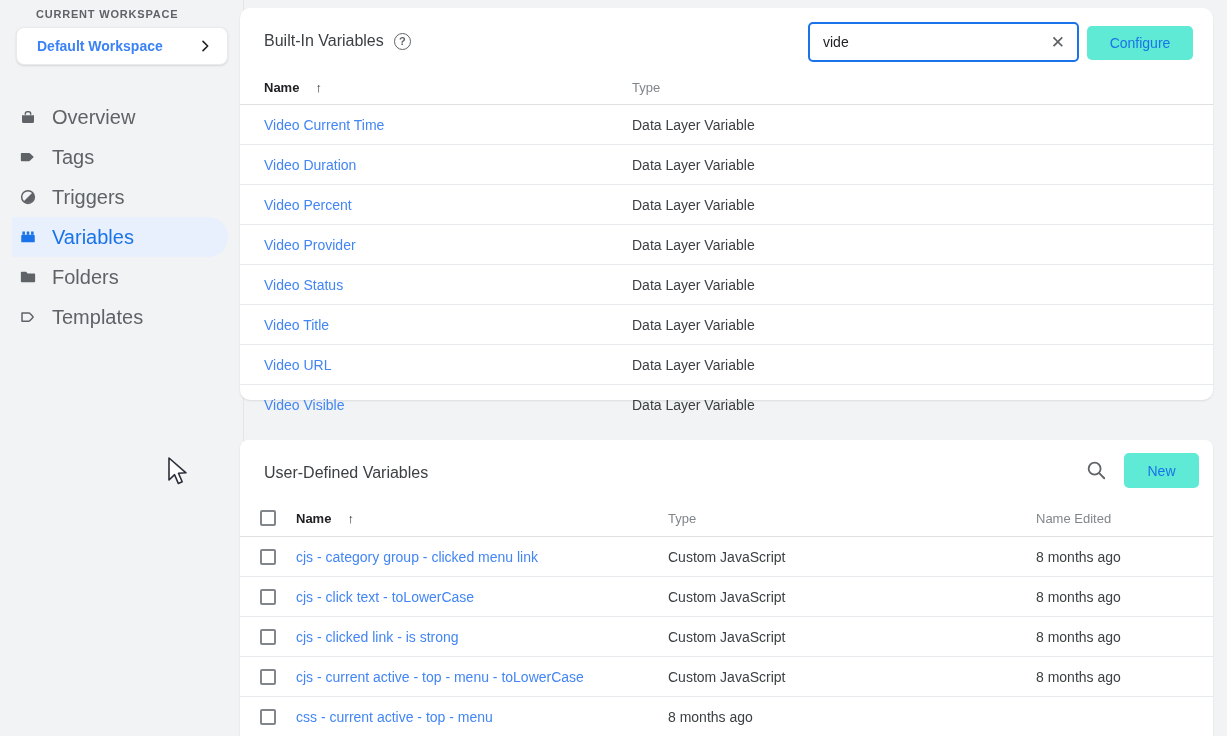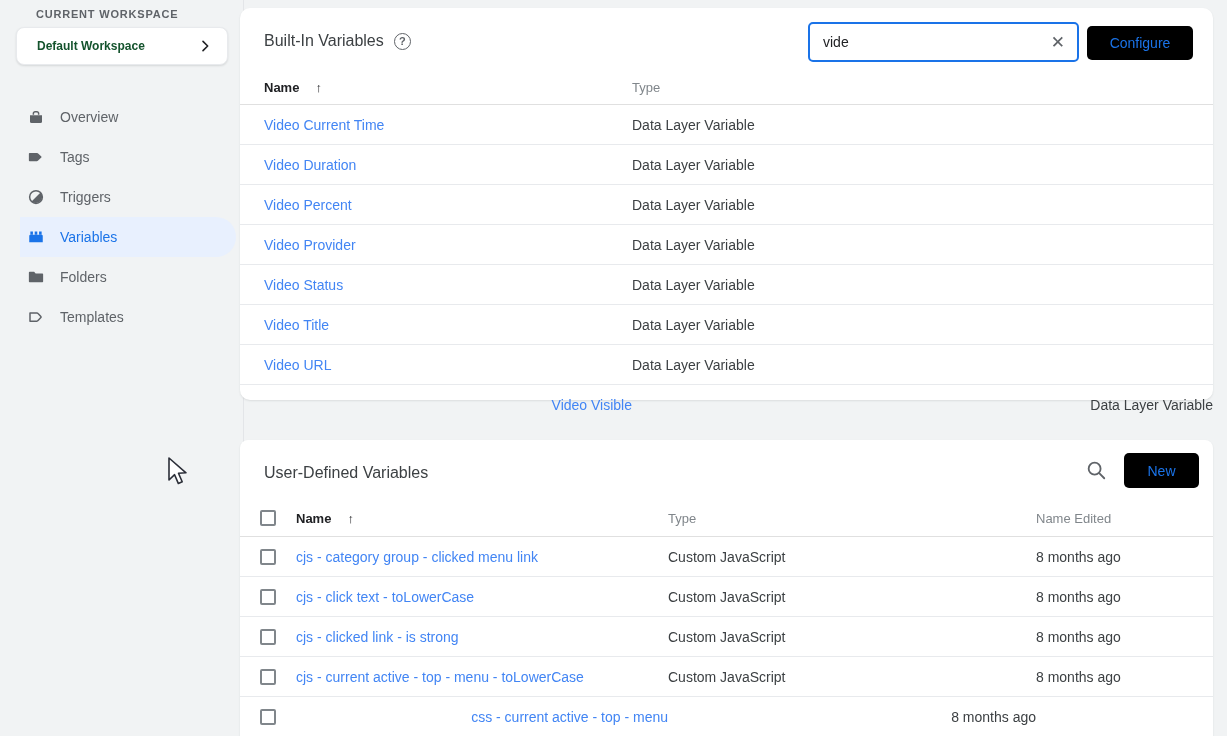--- a/index.html
+++ b/index.html
@@ -20,28 +20,28 @@
   .ws-label {
     position: absolute; left: 24px; top: 8px;
     font-size: 11px; font-weight: 700; letter-spacing: .8px; color: #5f6368;
   }
   .ws-card {
     position: absolute; left: 4px; top: 27px; width: 212px; height: 38px;
     background: #ffffff; border: 1px solid #e8eaed; border-radius: 8px;
     box-shadow: 0 1px 2px rgba(60,64,67,.15);
     display: flex; align-items: center; padding: 0 14px 0 20px; cursor: pointer;
   }
-  .ws-name { flex: 1; font-size: 12px; font-weight: 700; color: #14532d; }
+  .ws-name { flex: 1; font-size: 14px; font-weight: 700; color: #3b82f6; }
   .ws-chevron { width: 16px; height: 16px; color: #202124; }
   .nav { position: absolute; left: 0; top: 97px; width: 232px; }
   .nav-item {
     position: relative; height: 40px; width: 216px;
     display: flex; align-items: center; padding-left: 7px;
     border-radius: 0 20px 20px 0; cursor: pointer;
-    color: #5f6368; font-size: 14px; margin-left: 8px;
+    color: #5f6368; font-size: 20px;
   }
   .nav-item .nav-icon { width: 18px; height: 18px; margin-right: 15px; flex: none; }
   .nav-item .nav-icon svg { display: block; width: 18px; height: 18px; fill: #5f6368; stroke: #5f6368; }
   .nav-item.selected { background: #e8f0fe; color: #1a73e8; font-weight: 500; }
   .nav-item.selected .nav-icon svg { fill: #1a73e8; stroke: #1a73e8; }
 
   
   .card {
     position: absolute; left: 240px; width: 973px; background: #ffffff;
     border-radius: 8px; box-shadow: 0 1px 2px rgba(60,64,67,.12);
@@ -62,39 +62,39 @@
     position: absolute; left: 568px; top: 14px; width: 271px; height: 40px;
     border: 2px solid #1a73e8; border-radius: 5px; background: #fff;
     display: flex; align-items: center; padding: 0 10px 0 13px;
   }
   .search-box input {
     flex: 1; border: none; outline: none; font-size: 14px; color: #202124;
     font-family: "Liberation Sans", sans-serif; background: transparent; min-width: 0;
   }
   .clear-x { font-size: 17px; color: #5f6368; cursor: pointer; line-height: 1; padding: 2px; }
   .btn {
-    position: absolute; background: #000000; color: #1a73e8;
+    position: absolute; background: #5eead4; color: #1a73e8;
     font-size: 14px; font-weight: 500; border: none; border-radius: 5px;
     display: flex; align-items: center; justify-content: center; cursor: pointer;
     font-family: "Liberation Sans", sans-serif;
   }
   .btn-configure { left: 847px; top: 18px; width: 106px; height: 34px; }
   .btn-new { left: 884px; top: 13px; width: 75px; height: 35px; }
   .mini-search { position: absolute; left: 845px; top: 19px; width: 22px; height: 22px; cursor: pointer; }
   .mini-search svg { width: 22px; height: 22px; stroke: #5f6368; fill: none; }
 
   
   .thead, .trow { display: grid; align-items: center; width: 100%; }
   .bi-grid { grid-template-columns: 368px 1fr; padding-left: 24px; }
   .ud-grid { grid-template-columns: 36px 372px 368px 1fr; padding-left: 20px; }
   .thead { position: absolute; left: 0; top: 62px; height: 35px; border-bottom: 1px solid #e0e0e0; }
   .card2 .thead { top: 60px; height: 37px; }
   .tbody { position: absolute; left: 0; top: 97px; width: 100%; }
   .trow { height: 40px; border-bottom: 1px solid #e8eaed; }
-  .tbody .trow:last-child { border-bottom: none; text-align: right; }
+  .tbody .trow:last-child { border-bottom: none; }
   .card2 .tbody .trow { border-bottom: 1px solid #e8eaed; }
   .h-name { font-size: 13px; font-weight: 700; color: #202124; display: flex; align-items: center; gap: 16px; }
   .sort-arrow { font-size: 13px; font-weight: 400; color: #202124; }
   .h-dim { font-size: 13px; color: #80868b; }
   .cell-link { font-size: 14px; color: #4285f4; text-decoration: none; cursor: pointer; }
   .cell-text { font-size: 14px; color: #3c4043; }
   .checkbox {
     width: 16px; height: 16px; border: 2px solid #80868b; border-radius: 2px;
     background: #fff; cursor: pointer;
   }

